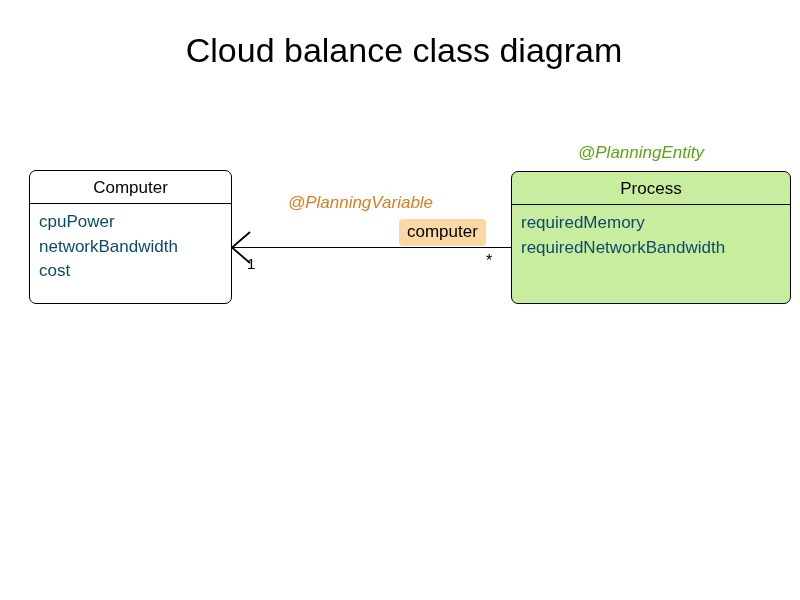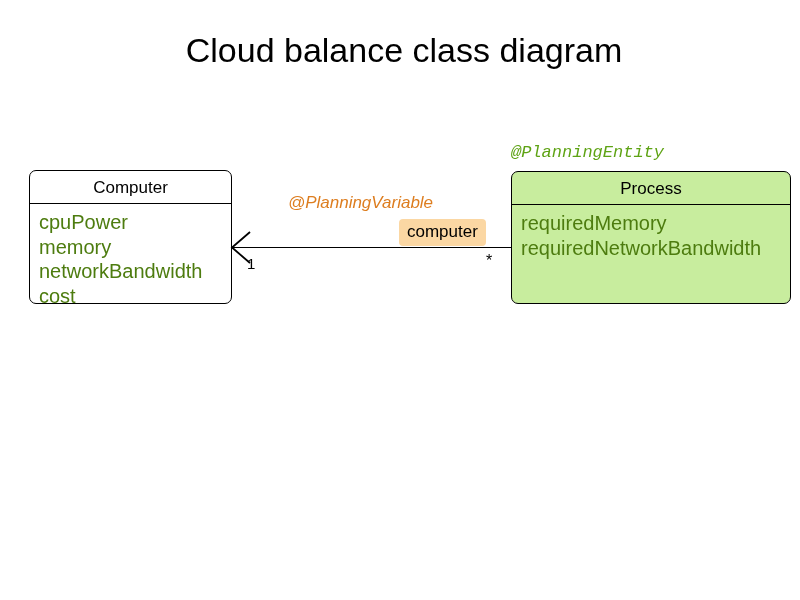--- a/index.html
+++ b/index.html
@@ -54,22 +54,22 @@
     white-space: nowrap;
   }
   .uml-divider {
     height: 0;
     border-top: 1.6px solid #000000;
   }
   .uml-attrs {
     padding: 6px 0 0 9px;
   }
   .uml-attr {
-    font-size: 20px;
-    color: #4d7c0f;
+    font-size: 17px;
+    color: #0c4a6e;
     line-height: 24.5px;
     white-space: nowrap;
   }
 
   #class-computer {
     left: 29px;
     top: 170px;
     width: 203px;
     height: 134px;
   }
@@ -87,23 +87,22 @@
     font-size: 17px;
     font-style: italic;
     font-weight: 400;
     white-space: nowrap;
     line-height: 1;
   }
   #annotation-planning-entity {
     left: 511px;
     top: 144px;
     width: 260px;
-    text-align: left;
+    text-align: center;
     color: #5ea314;
-    font-family: Liberation Mono, monospace;
   }
   #annotation-planning-variable {
     left: 230px;
     top: 194px;
     width: 261px;
     text-align: center;
     color: #dd7d1f;
   }
 
   
@@ -159,21 +158,20 @@
 
 <div id="canvas">
 
   <div id="diagram-title">Cloud balance class diagram</div>
 
   <div class="uml-class" id="class-computer">
     <div class="uml-class-name">Computer</div>
     <div class="uml-divider"></div>
     <div class="uml-attrs">
       <div class="uml-attr">cpuPower</div>
-      <div class="uml-attr">memory</div>
       <div class="uml-attr">networkBandwidth</div>
       <div class="uml-attr">cost</div>
     </div>
   </div>
 
   <div class="uml-class" id="class-process">
     <div class="uml-class-name">Process</div>
     <div class="uml-divider"></div>
     <div class="uml-attrs">
       <div class="uml-attr">requiredMemory</div>

